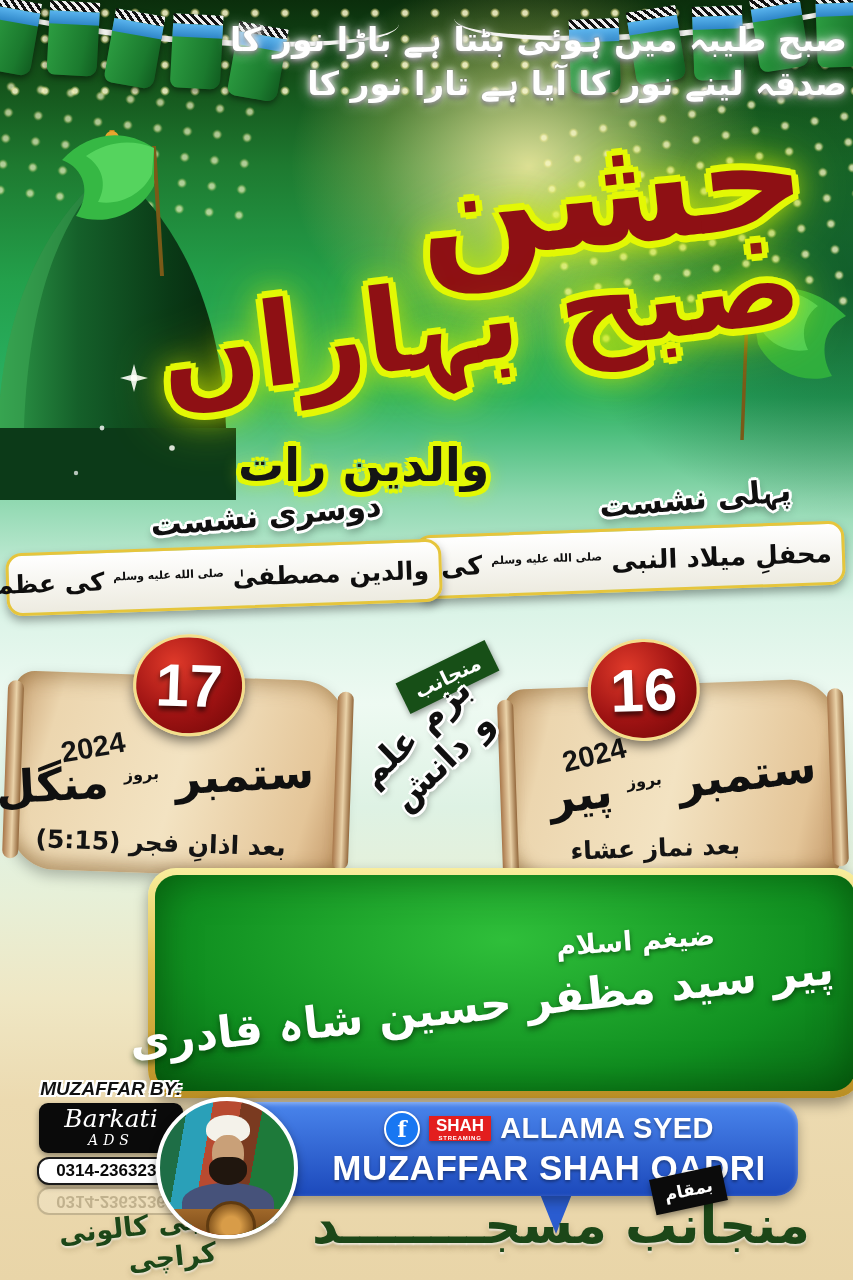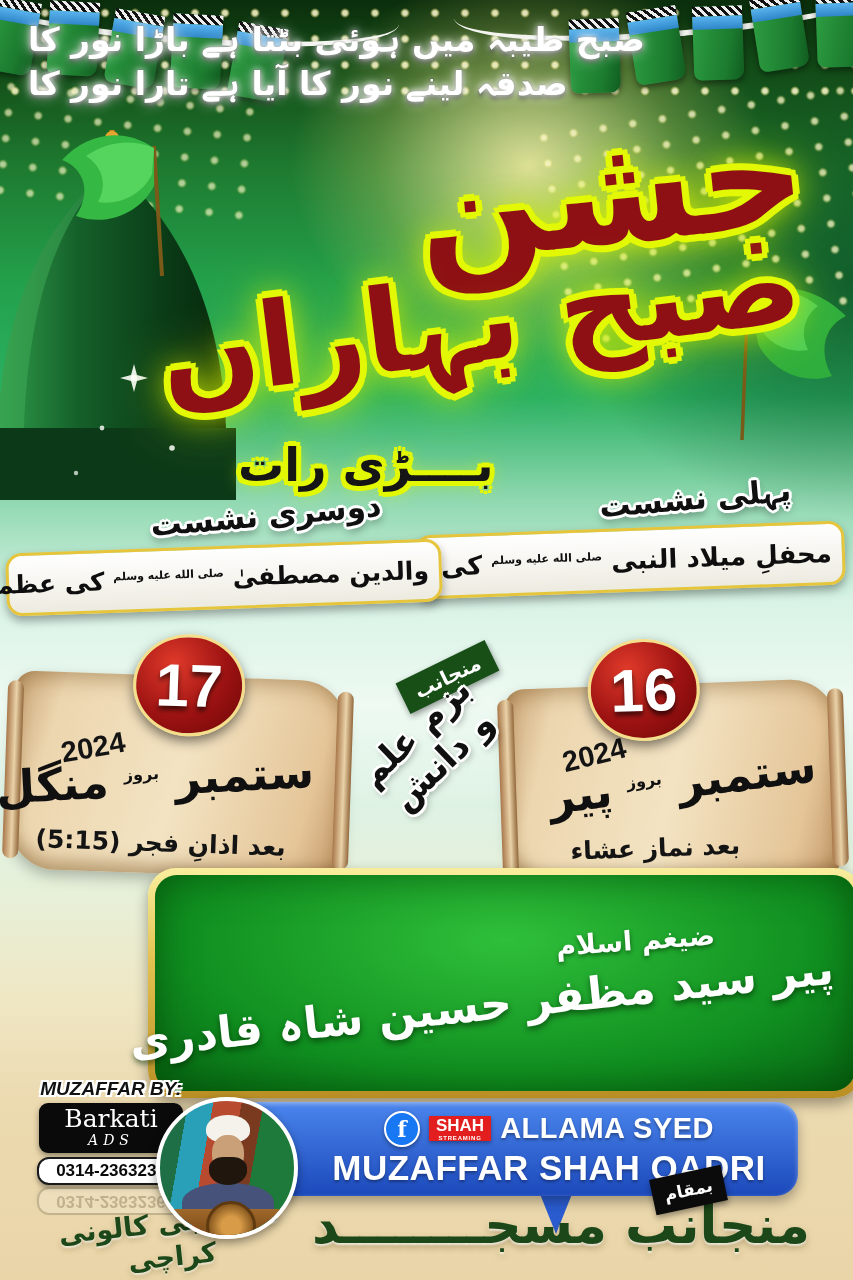--- a/index.html
+++ b/index.html
@@ -26,21 +26,21 @@
   .rope-r{right:-60px;top:-40px;transform:rotate(-5deg);}
   .swag{position:absolute;display:flex;gap:12px;}
   .swag-l{left:-14px;top:8px;transform:rotate(6deg);}
   .swag-r{right:-14px;top:2px;transform:rotate(-6deg);}
   .flag{width:50px;height:74px;background:linear-gradient(100deg,#2ea043,#1b7a2e 70%,#115c20);border-radius:4px 4px 10px 8px;position:relative;box-shadow:0 3px 6px rgba(0,0,0,.45);}
   .flag::before{content:"";position:absolute;top:0;left:0;right:0;height:10px;background:repeating-linear-gradient(45deg,#111 0 3px,#eee 3px 6px);}
   .flag::after{content:"";position:absolute;top:10px;left:0;right:0;height:13px;background:linear-gradient(180deg,#5ab4ee,#2e86c8);}
   .swag .flag:nth-child(odd){transform:rotate(4deg) translateY(4px);}
   .swag .flag:nth-child(even){transform:rotate(-3deg);}
   
-  .poetry{left:0;right:6px;top:18px;text-align:left;direction:rtl;color:#fff;font-weight:bold;z-index:5;padding-left:28px;}
+  .poetry{left:0;right:6px;top:18px;text-align:right;direction:rtl;color:#fff;font-weight:bold;z-index:5;}
   .poetry div{font-size:33px;line-height:1.32;
     text-shadow:0 0 6px #fff,0 0 14px rgba(255,255,255,.9),0 3px 4px rgba(0,0,0,.8),0 0 2px #000;}
   
   .glowred{color:#8e1014;font-weight:bold;
     text-shadow:-5px -5px 0 #e3f805,5px -5px 0 #e3f805,-5px 5px 0 #e3f805,5px 5px 0 #e3f805,
       -7px 0 0 #e3f805,7px 0 0 #e3f805,0 -7px 0 #e3f805,0 7px 0 #e3f805,
       0 0 30px #d6f000,0 0 55px rgba(215,245,0,.85);}
   .title1{right:48px;top:118px;font-size:148px;line-height:1;transform:rotate(-6deg);z-index:6;}
   .title2{left:158px;top:262px;font-size:116px;line-height:1;transform:rotate(-7deg);z-index:6;}
   .subtitle{left:238px;top:438px;font-size:46px;color:#151515;font-weight:bold;z-index:6;direction:rtl;
@@ -88,21 +88,21 @@
   .ghonorific{position:absolute;right:140px;top:50px;color:#fff;font-size:27px;font-weight:bold;direction:rtl;transform:rotate(-4deg);
     text-shadow:0 2px 4px rgba(0,40,0,.6);}
   .gname{position:absolute;left:20px;right:20px;top:102px;text-align:center;direction:rtl;color:#fff;
     font-size:44px;font-weight:bold;white-space:nowrap;transform:rotate(-6deg);
     text-shadow:0 3px 6px rgba(0,40,0,.65);}
   
   .designer{left:28px;top:1078px;width:166px;text-align:center;z-index:9;font-family:"Liberation Sans",sans-serif;}
   .d-head{font-size:19px;font-weight:900;font-style:italic;color:#111;
     text-shadow:-2px -2px 0 #fff,2px -2px 0 #fff,-2px 2px 0 #fff,2px 2px 0 #fff,0 2px 0 #fff,0 -2px 0 #fff;}
   .d-box{margin:3px auto 0;background:#0a0a0a;border-radius:9px;padding:3px 6px 5px;color:#fff;width:132px;box-shadow:0 3px 6px rgba(0,0,0,.4);}
-  .d-name{font-family:"DejaVu Serif",serif;font-size:25px;line-height:1.05;}
+  .d-name{font-family:"DejaVu Serif",serif;font-style:italic;font-size:25px;line-height:1.05;}
   .d-suffix{font-family:"DejaVu Serif",serif;font-size:14px;letter-spacing:5px;font-style:italic;}
   .d-phone{margin:4px auto 0;background:#fff;border:2px solid #1a1a1a;border-radius:12px;padding:2px 4px;width:136px;
     font-size:17px;font-weight:900;color:#0a0a0a;box-shadow:0 3px 5px rgba(0,0,0,.35);}
   .d-reflect{transform:scaleY(-1);opacity:.18;filter:blur(.6px);margin-top:2px;}
   
   .bluebar{left:222px;top:1102px;width:576px;height:94px;border-radius:22px;z-index:8;
     background:linear-gradient(180deg,#4a85ec,#1c49bb);
     box-shadow:inset 0 2px 5px rgba(255,255,255,.4),0 6px 12px rgba(0,0,0,.3);
     display:flex;flex-direction:column;justify-content:center;align-items:center;padding-left:78px;box-sizing:border-box;
     font-family:"Liberation Sans",sans-serif;color:#fff;}
@@ -201,21 +201,21 @@
       <i class="flag"></i>
   </div>
 
   <div class="abs poetry">
     <div>صبح طیبہ میں ہوئی بٹتا ہے باڑا نور کا</div>
     <div>صدقہ لینے نور کا آیا ہے تارا نور کا</div>
   </div>
 
   <div class="abs glowred title1">جشن</div>
   <div class="abs glowred title2">صبح بہاراں</div>
-  <div class="abs subtitle">بــــڑی رات</div>
+  <div class="abs subtitle">والدین رات</div>
 
   <div class="abs sess-label" style="right:62px;top:480px;transform:rotate(-5deg);">پہلی نشست</div>
   <div class="abs sess-box" style="right:8px;top:528px;width:404px;font-size:26px;transform:rotate(-2deg);">
     <span>محفلِ میلاد النبی</span>
     <span class="salawat">صلى الله عليه وسلم</span>
     <span>کی اہمیت</span>
   </div>
 
   <div class="abs sess-label" style="left:150px;top:497px;transform:rotate(-5deg);">دوسری نشست</div>
   <div class="abs sess-box" style="left:6px;top:546px;width:410px;font-size:25px;transform:rotate(-2deg);">

